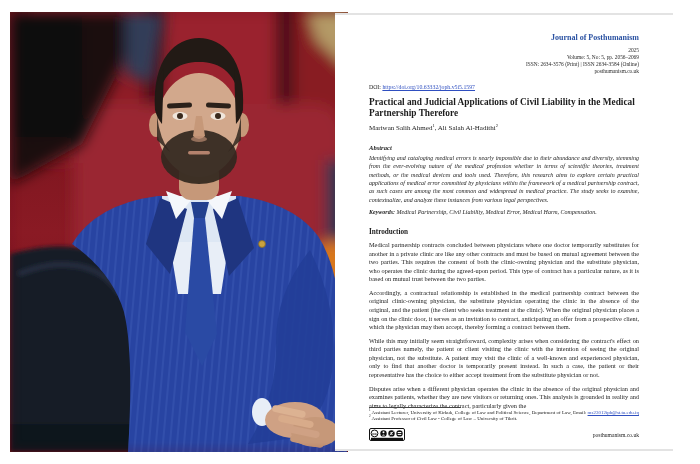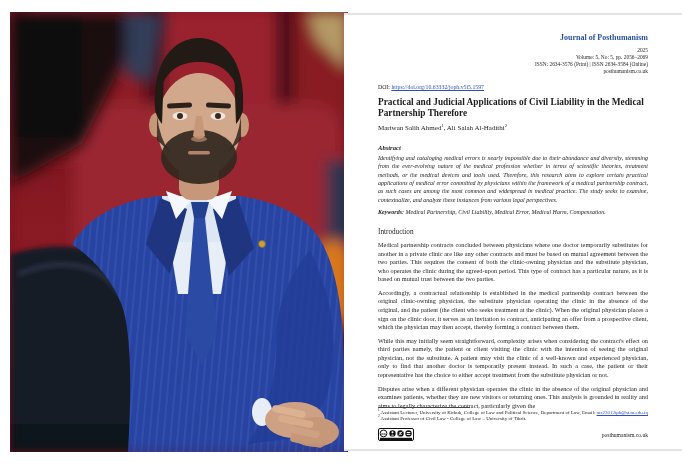--- a/index.html
+++ b/index.html
@@ -4,40 +4,40 @@
 <style>
   html,body{margin:0;padding:0;}
   body{width:700px;height:464px;background:#ffffff;font-family:"Liberation Serif", serif;overflow:hidden;}
   .canvas{position:relative;width:700px;height:464px;background:#ffffff;}
 
   
   .photo-frame{position:absolute;left:10px;top:12px;width:338px;height:440px;background:#7c1520;overflow:hidden;}
   .photo-frame svg{display:block;}
 
   
-  .paper{position:absolute;left:344px;top:13px;width:338px;height:438px;background:#ffffff;
+  .paper{position:absolute;left:335px;top:13px;width:338px;height:438px;background:#ffffff;
          border-top:2px solid #e3e3e3;border-bottom:2px solid #e3e3e3;box-sizing:border-box;
          color:#1c1c1c;overflow:hidden;}
   .paper-inner{position:relative;height:100%;padding:18px 34px 0 34px;box-sizing:border-box;}
 
   .jr-head{text-align:right;line-height:1.25;}
   .jr-name{font-size:8px;font-weight:bold;color:#2b52a2;}
   .jr-meta{font-size:5.4px;color:#2a2a2a;margin-top:4px;line-height:1.3;}
   .doi-line{font-size:5.8px;margin-top:9px;}
   .link{color:#2f4fc0;text-decoration:underline;cursor:pointer;}
   .art-title{font-size:9.3px;font-weight:bold;line-height:1.22;margin-top:7px;}
   .authors{font-size:7px;margin-top:4px;}
   sup{font-size:.65em;vertical-align:super;line-height:0;}
 
   .abs-h{font-size:6.6px;font-weight:bold;font-style:italic;margin-top:12px;}
   .abs-t{font-size:6px;font-style:italic;text-align:justify;line-height:1.4;margin-top:3px;color:#222;}
   .kw{font-size:6px;font-style:italic;margin-top:5px;}
   .kw b{font-weight:bold;}
 
-  .intro-h{font-size:7.2px;font-weight:normal;margin-top:13px;}
+  .intro-h{font-size:7.2px;font-weight:bold;margin-top:13px;}
   .para{font-size:6.3px;text-align:justify;line-height:1.36;margin-top:5px;}
 
   .paper-footer{position:absolute;left:34px;right:34px;bottom:8px;}
   .fn-rule{width:92px;border-top:1px solid #444;margin-bottom:2px;}
   .fn{font-size:5px;line-height:1.32;color:#222;}
   .footer-row{display:flex;justify-content:space-between;align-items:center;margin-top:5px;}
   .site{font-size:5.6px;color:#1c1c1c;}
 </style>
 </head>
 <body>

